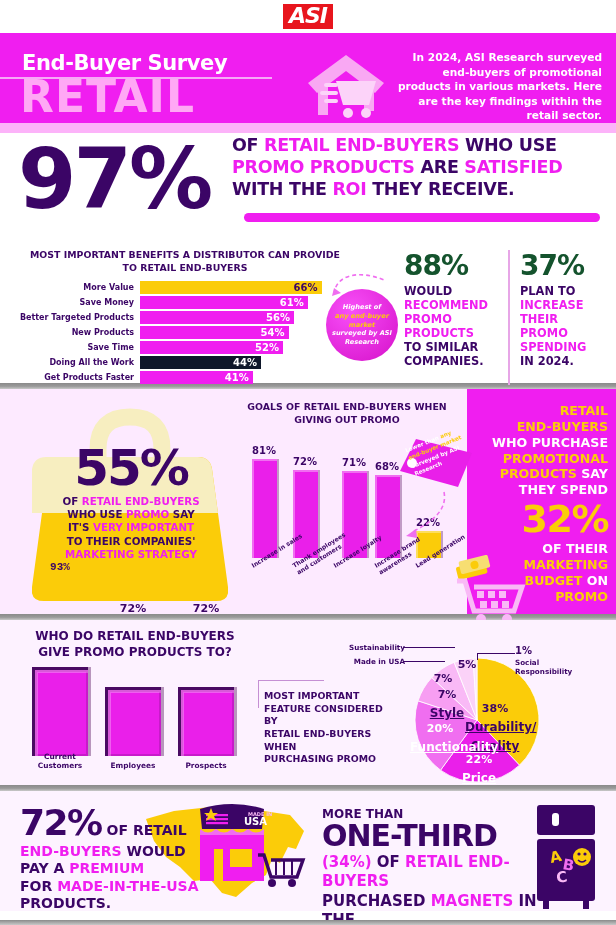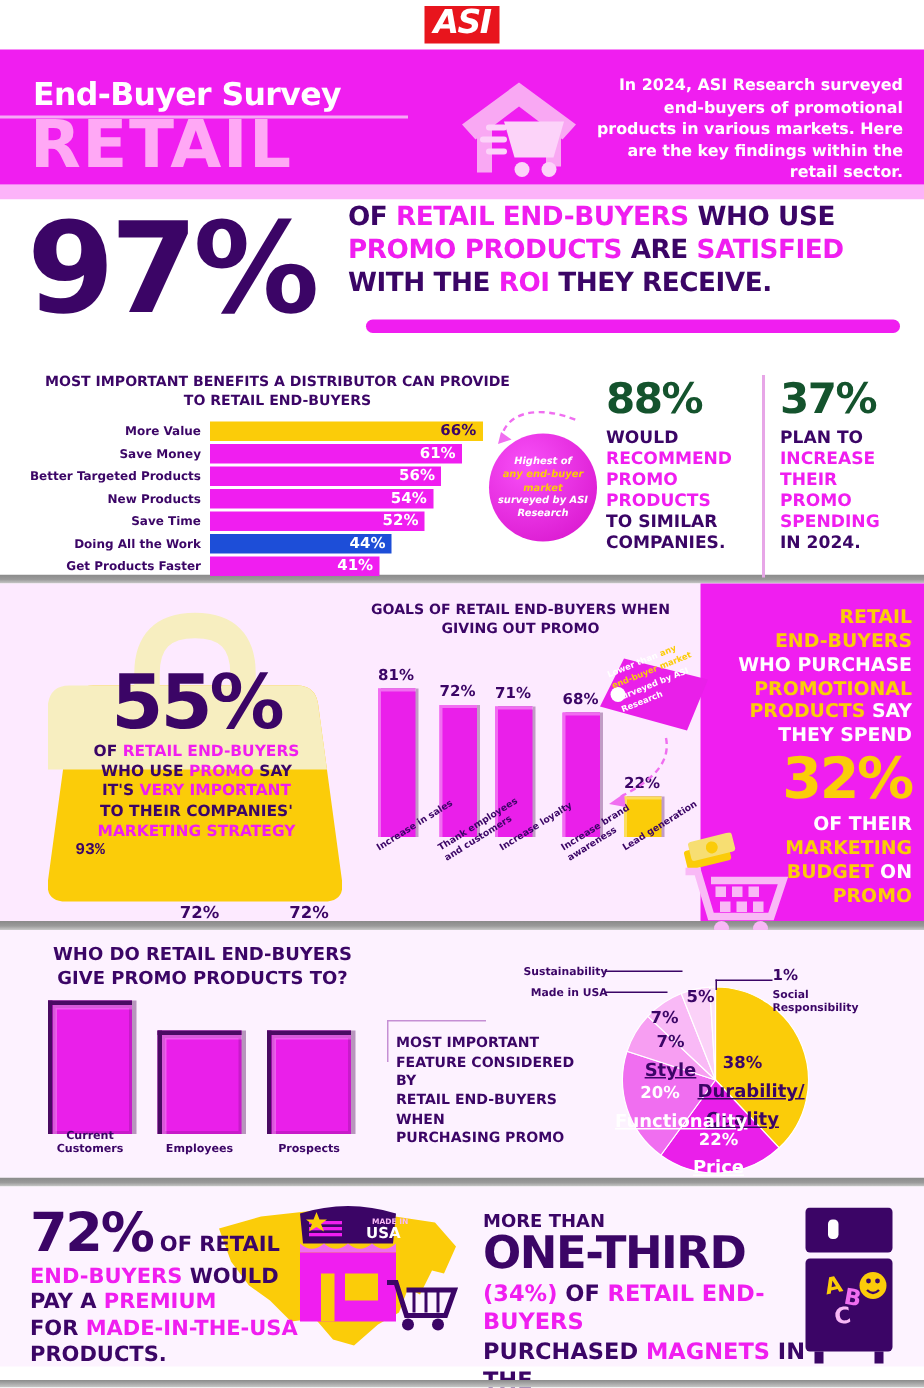--- a/index.html
+++ b/index.html
@@ -327,21 +327,21 @@
           <div class="lab">Save Time</div>
           <div class="track">
             <div class="fill" style="width: 72.2222%; background: rgb(240, 30, 240);">
               <div class="val">52%</div>
             </div>
           </div>
         </div>
         <div class="hrow">
           <div class="lab">Doing All the Work</div>
           <div class="track">
-            <div class="fill" style="width: 61.1111%; background: #1d4ed8;">
+            <div class="fill" style="width: 61.1111%; background: #0f172a;">
               <div class="val">44%</div>
             </div>
           </div>
         </div>
         <div class="hrow">
           <div class="lab">Get Products Faster</div>
           <div class="track">
             <div class="fill" style="width: 56.9444%; background: rgb(240, 30, 240);">
               <div class="val">41%</div>
             </div>
@@ -413,21 +413,21 @@
     <div class="goals-title">GOALS OF RETAIL END-BUYERS WHEN GIVING OUT PROMO</div>
     <div class="vbars" id="vbars">
         <div class="vbar" style="left: 6px;">
           <div class="col" style="height: 99px; background: rgb(234, 31, 234);"></div>
           <div class="vv" style="bottom: 102px;">81%</div>
         </div>
         <div class="vbar" style="left: 47px;">
           <div class="col" style="height: 88px; background: rgb(234, 31, 234);"></div>
           <div class="vv" style="bottom: 91px;">72%</div>
         </div>
-        <div class="vbar" style="left: 84px;">
+        <div class="vbar" style="left: 96px;">
           <div class="col" style="height: 86.7778px; background: rgb(234, 31, 234);"></div>
           <div class="vv" style="bottom: 89.7778px;">71%</div>
         </div>
         <div class="vbar" style="left: 129px;">
           <div class="col" style="height: 83.1111px; background: rgb(234, 31, 234);"></div>
           <div class="vv" style="bottom: 86.1111px;">68%</div>
         </div>
         <div class="vbar gold" style="left: 170px;">
           <div class="col" style="height: 26.8889px; background: rgb(251, 204, 9);"></div>
           <div class="vv" style="bottom: 29.8889px;">22%</div>

